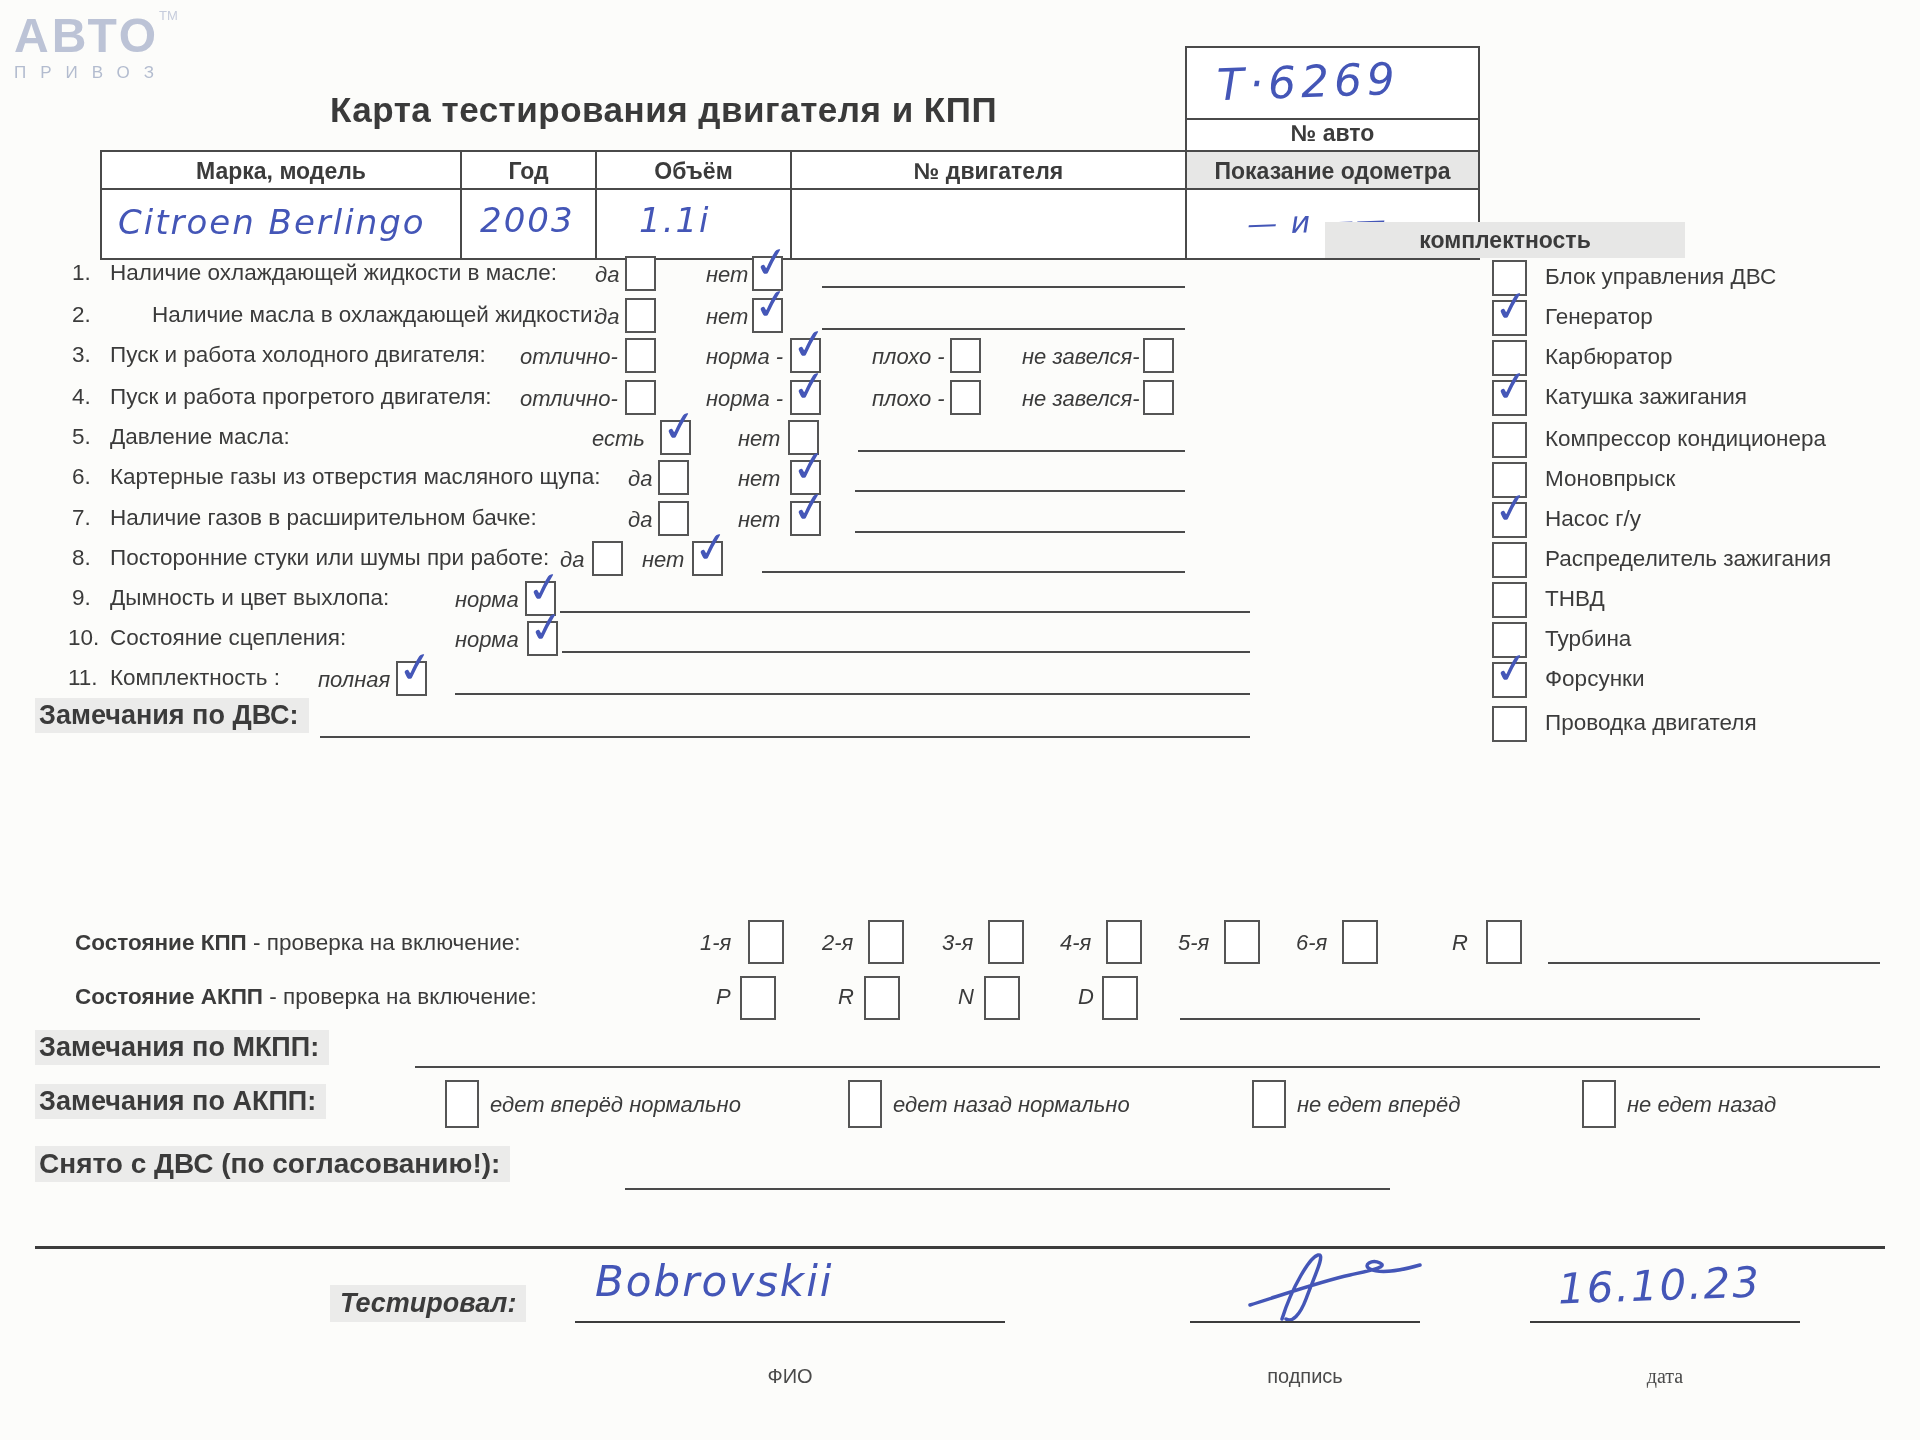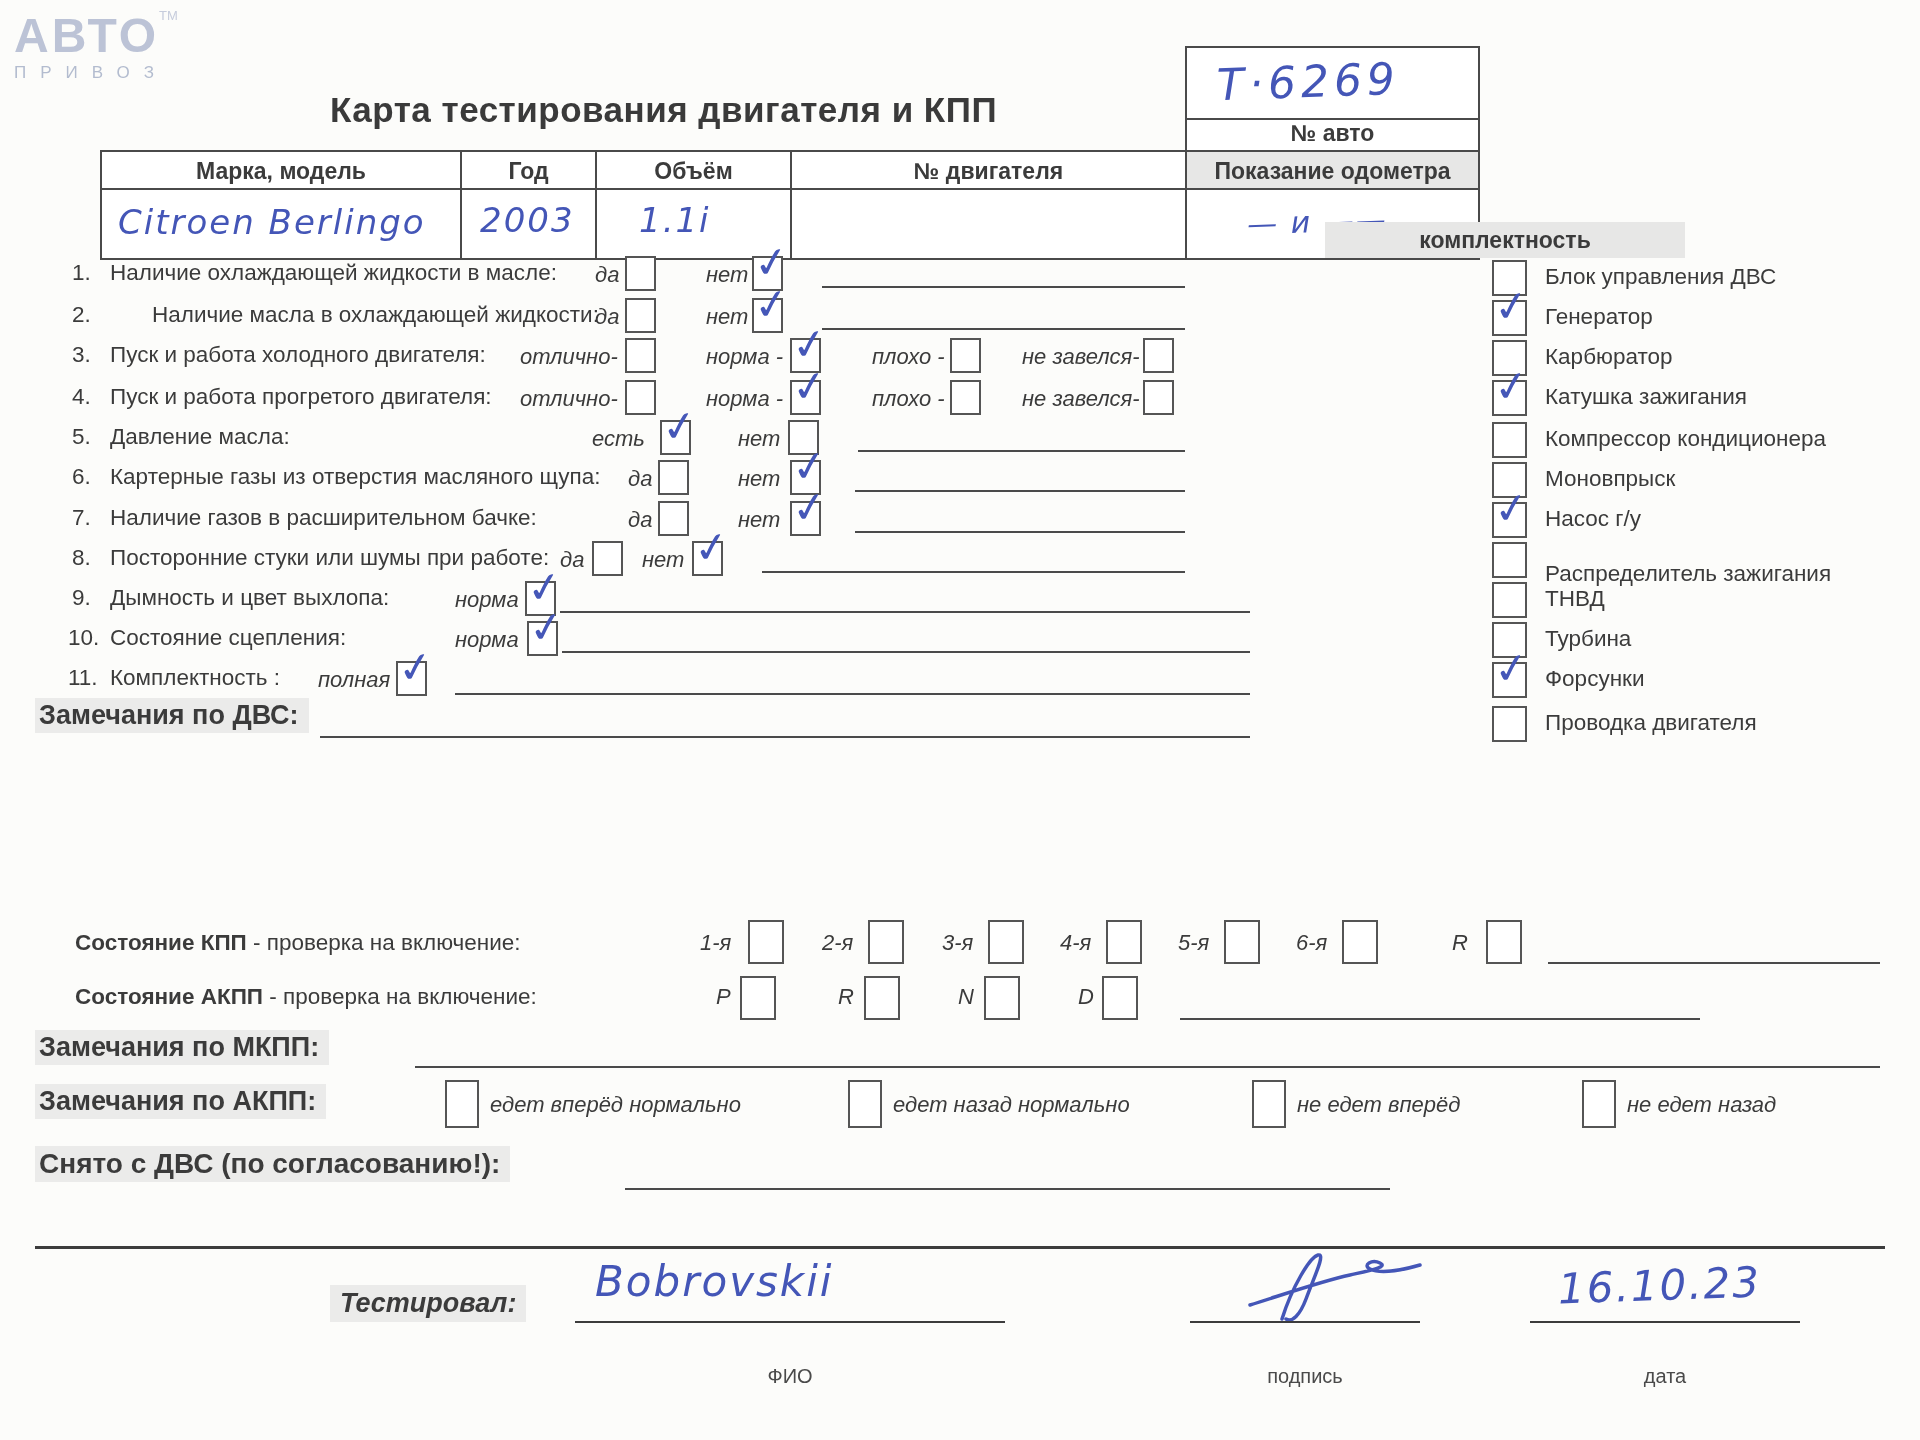--- a/index.html
+++ b/index.html
@@ -94,21 +94,21 @@
     <span class="lbl nowrap" style="left:1545px;top:384px;">Катушка зажигания</span>
     <div class="box bx-m" style="left:1492px;top:422px;"></div>
     <span class="lbl nowrap" style="left:1545px;top:426px;">Компрессор кондиционера</span>
     <div class="box bx-m" style="left:1492px;top:462px;"></div>
     <span class="lbl nowrap" style="left:1545px;top:466px;">Моновпрыск</span>
     <div class="box bx-m checked" style="left:1492px;top:502px;">
         <span class="check">✓</span>
       </div>
     <span class="lbl nowrap" style="left:1545px;top:506px;">Насос г/у</span>
     <div class="box bx-m" style="left:1492px;top:542px;"></div>
-    <span class="lbl nowrap" style="left:1545px;top:546px;margin-top:15px;">Распределитель зажигания</span>
+    <span class="lbl nowrap" style="left:1545px;top:546px;">Распределитель зажигания</span>
     <div class="box bx-m" style="left:1492px;top:582px;"></div>
     <span class="lbl nowrap" style="left:1545px;top:586px;">ТНВД</span>
     <div class="box bx-m" style="left:1492px;top:622px;"></div>
     <span class="lbl nowrap" style="left:1545px;top:626px;">Турбина</span>
     <div class="box bx-m checked" style="left:1492px;top:662px;">
         <span class="check">✓</span>
       </div>
     <span class="lbl nowrap" style="left:1545px;top:666px;">Форсунки</span>
     <div class="box bx-m" style="left:1492px;top:706px;"></div>
     <span class="lbl nowrap" style="left:1545px;top:710px;">Проводка двигателя</span>
@@ -309,16 +309,16 @@
     <div class="small-cap" style="position:absolute;left:575px;top:72px;width:430px;">ФИО</div>
 
     <svg class="abs" style="left:1220px;top:-8px;" width="210" height="80" viewBox="0 0 210 80">
       <path d="M62 72 C72 40 90 10 98 8 C106 6 94 30 86 52 C80 68 72 76 66 72 M30 58 C62 48 102 34 130 28 C152 23 168 20 160 16 C152 12 142 18 150 22 C162 28 186 22 200 18" fill="none" stroke="#4456b7" stroke-width="3.5" stroke-linecap="round"></path>
     </svg>
     <div class="line" style="left:1190px;top:66px;width:230px;border-bottom-color:#3c3c3c;"></div>
     <div class="small-cap" style="position:absolute;left:1190px;top:72px;width:230px;">подпись</div>
 
     <span class="hand nowrap" style="position:absolute;left:1558px;top:6px;font-size:42px;transform:rotate(-2deg);">16.10.23</span>
     <div class="line" style="left:1530px;top:66px;width:270px;border-bottom-color:#3c3c3c;"></div>
-    <div class="small-cap" style="position:absolute;left:1530px;top:72px;width:270px;">дата</div>
+    <div class="small-cap" style="position:absolute;left:1530px;top:72px;width:270px;font-family:Liberation Serif, serif;">дата</div>
   </div>
 
 </div>
 
 </body></html>

